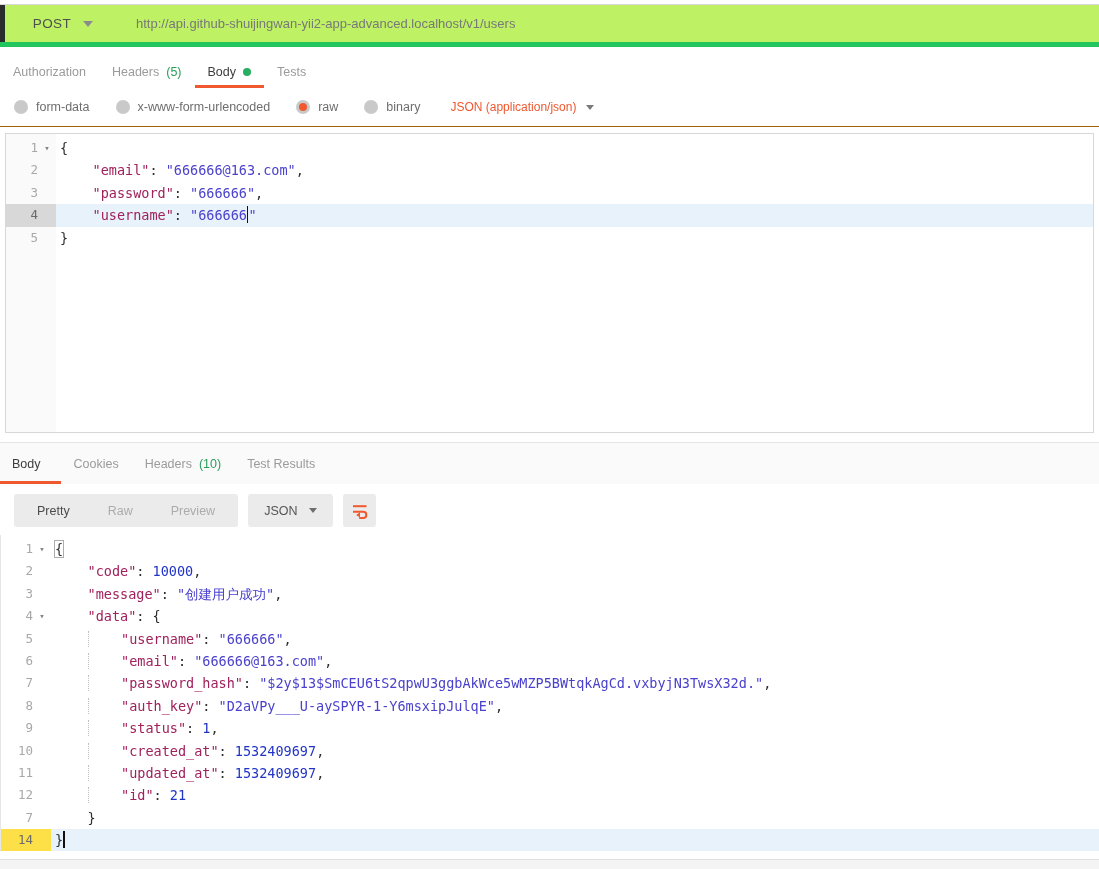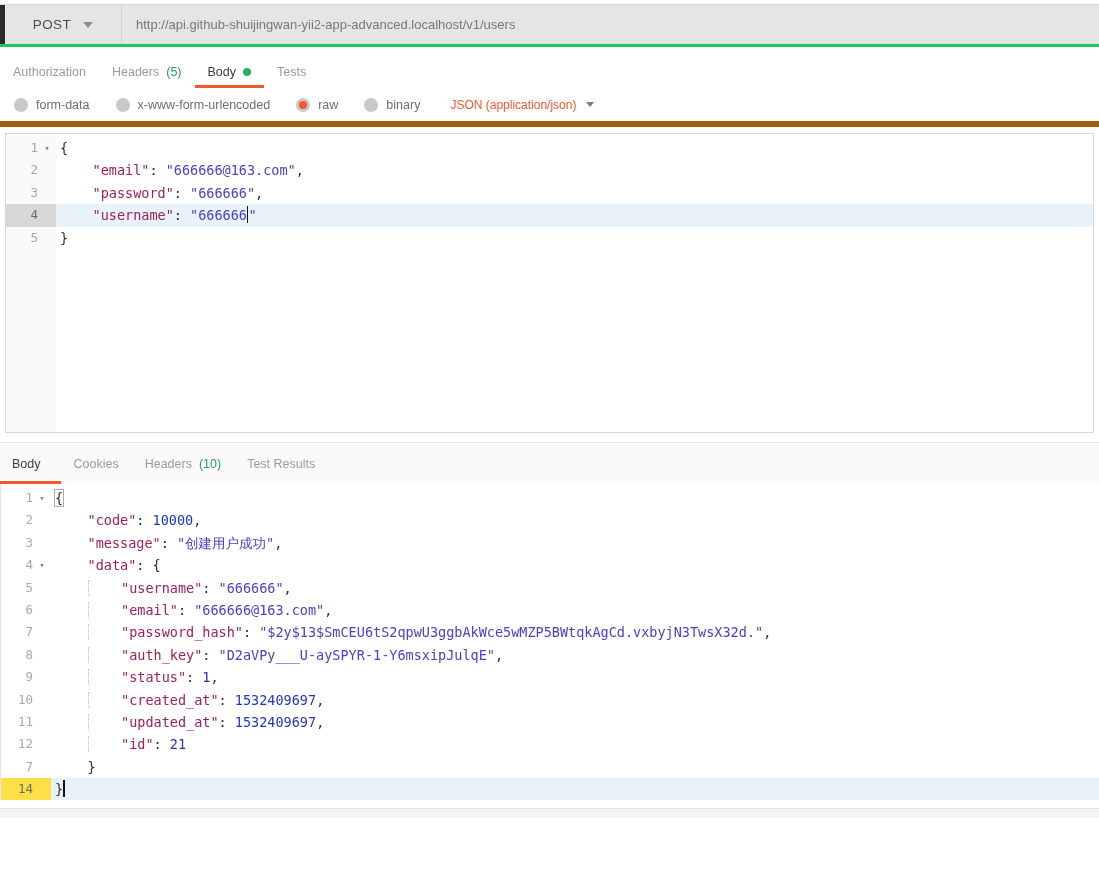--- a/index.html
+++ b/index.html
@@ -4,22 +4,22 @@
 <style>
   * { box-sizing: border-box; }
   html,body { margin:0; padding:0; }
   body {
     width:1099px; height:869px; overflow:hidden; background:#fff;
     font-family:"Liberation Sans", sans-serif; position:relative;
   }
   
   .top-gap { height:4px; background:#fff; }
   .url-row {
-    height:43px; background:#e5e5e5; border-top:1px solid #D8D8D8;
-    border-bottom:3px solid #22c55e; display:flex; align-items:stretch;
+    height:43px; background:#bef264; border-top:1px solid #D8D8D8;
+    border-bottom:5px solid #22c55e; display:flex; align-items:stretch;
   }
   .dark-edge { width:5px; background:#2B2B2B; flex:none; }
   .method-box {
     width:117px; flex:none; display:flex; align-items:center; justify-content:center;
     gap:12px; border-right:1px solid #D2D2D2; color:#4F4F4F; font-size:13.5px;
     letter-spacing:.4px; cursor:default;
   }
   .caret-down {
     width:0; height:0; border-left:5px solid transparent; border-right:5px solid transparent;
     border-top:6px solid #8B8B8B; display:inline-block;
@@ -36,21 +36,21 @@
   .tab .cnt { color:#29A05A; }
   .tab.active { color:#3C3C3C; }
   .tab.active::after {
     content:""; position:absolute; left:0; right:0; bottom:0; height:3px; background:#F0582F;
   }
   .dot { width:8px; height:8px; border-radius:50%; background:#27AE60; display:inline-block; }
 
   
   .modes {
     display:flex; align-items:center; padding:0 0 0 14px; height:39px;
-    border-bottom:6px solid #a16207;
+    border-bottom:1px solid #a16207;
   }
   .mode { display:flex; align-items:center; gap:8px; margin-right:26px; font-size:12.5px; color:#6E6E6E; cursor:pointer; }
   .radio { width:14px; height:14px; border-radius:50%; background:#C9C9C9; position:relative; flex:none; }
   .radio.sel::after {
     content:""; position:absolute; left:3px; top:3px; width:8px; height:8px;
     border-radius:50%; background:#F0582F;
   }
   .ctype { display:flex; align-items:center; gap:10px; color:#F0582F; font-size:12px; margin-left:4px; cursor:pointer; }
   .ctype .caret-down { border-top-color:#7A7A7A; border-left-width:4.5px; border-right-width:4.5px; border-top-width:5.5px; }
 
@@ -210,20 +210,39 @@
         <span>Cookies</span>
       </div>
       <div class="tab">
         <span>Headers</span>
         <span class="cnt">(10)</span>
       </div>
       <div class="tab">
         <span>Test Results</span>
       </div>
     </div>
+  <div class="rtoolbar">
+    <div class="pill" id="views-pill">
+        <div class="seg active">Pretty</div>
+        <div class="seg">Raw</div>
+        <div class="seg">Preview</div>
+      </div>
+    <div class="fmt-btn">
+      <span>JSON</span>
+      <span class="caret-down"></span>
+    </div>
+    <div class="wrap-btn">
+      <svg width="18" height="18" viewBox="0 0 18 18">
+        <path d="M2 4.2 H15.5" stroke="#F0582F" stroke-width="2" fill="none"></path>
+        <path d="M2 9.8 H12.2 a3.1 3.1 0 0 1 0 6.2 H8.2" stroke="#F0582F" stroke-width="2" fill="none"></path>
+        <polygon points="8.6,10.8 4.6,12.9 8.6,15" transform="translate(0,3) scale(1,0.9)" fill="#F0582F" opacity="0"></polygon>
+        <polygon points="9,10.2 5.2,12.9 9,15.6" fill="#F0582F"></polygon>
+      </svg>
+    </div>
+  </div>
   <div class="cm resp-editor" id="resp-editor">
       <div class="cm-row">
         <div class="gut">
           <span class="lnum">1</span>
           <span class="foldc">▾</span>
         </div>
         <div class="code"><span class="tk-pun tk-match">{</span></div>
       </div>
       <div class="cm-row">
         <div class="gut">

